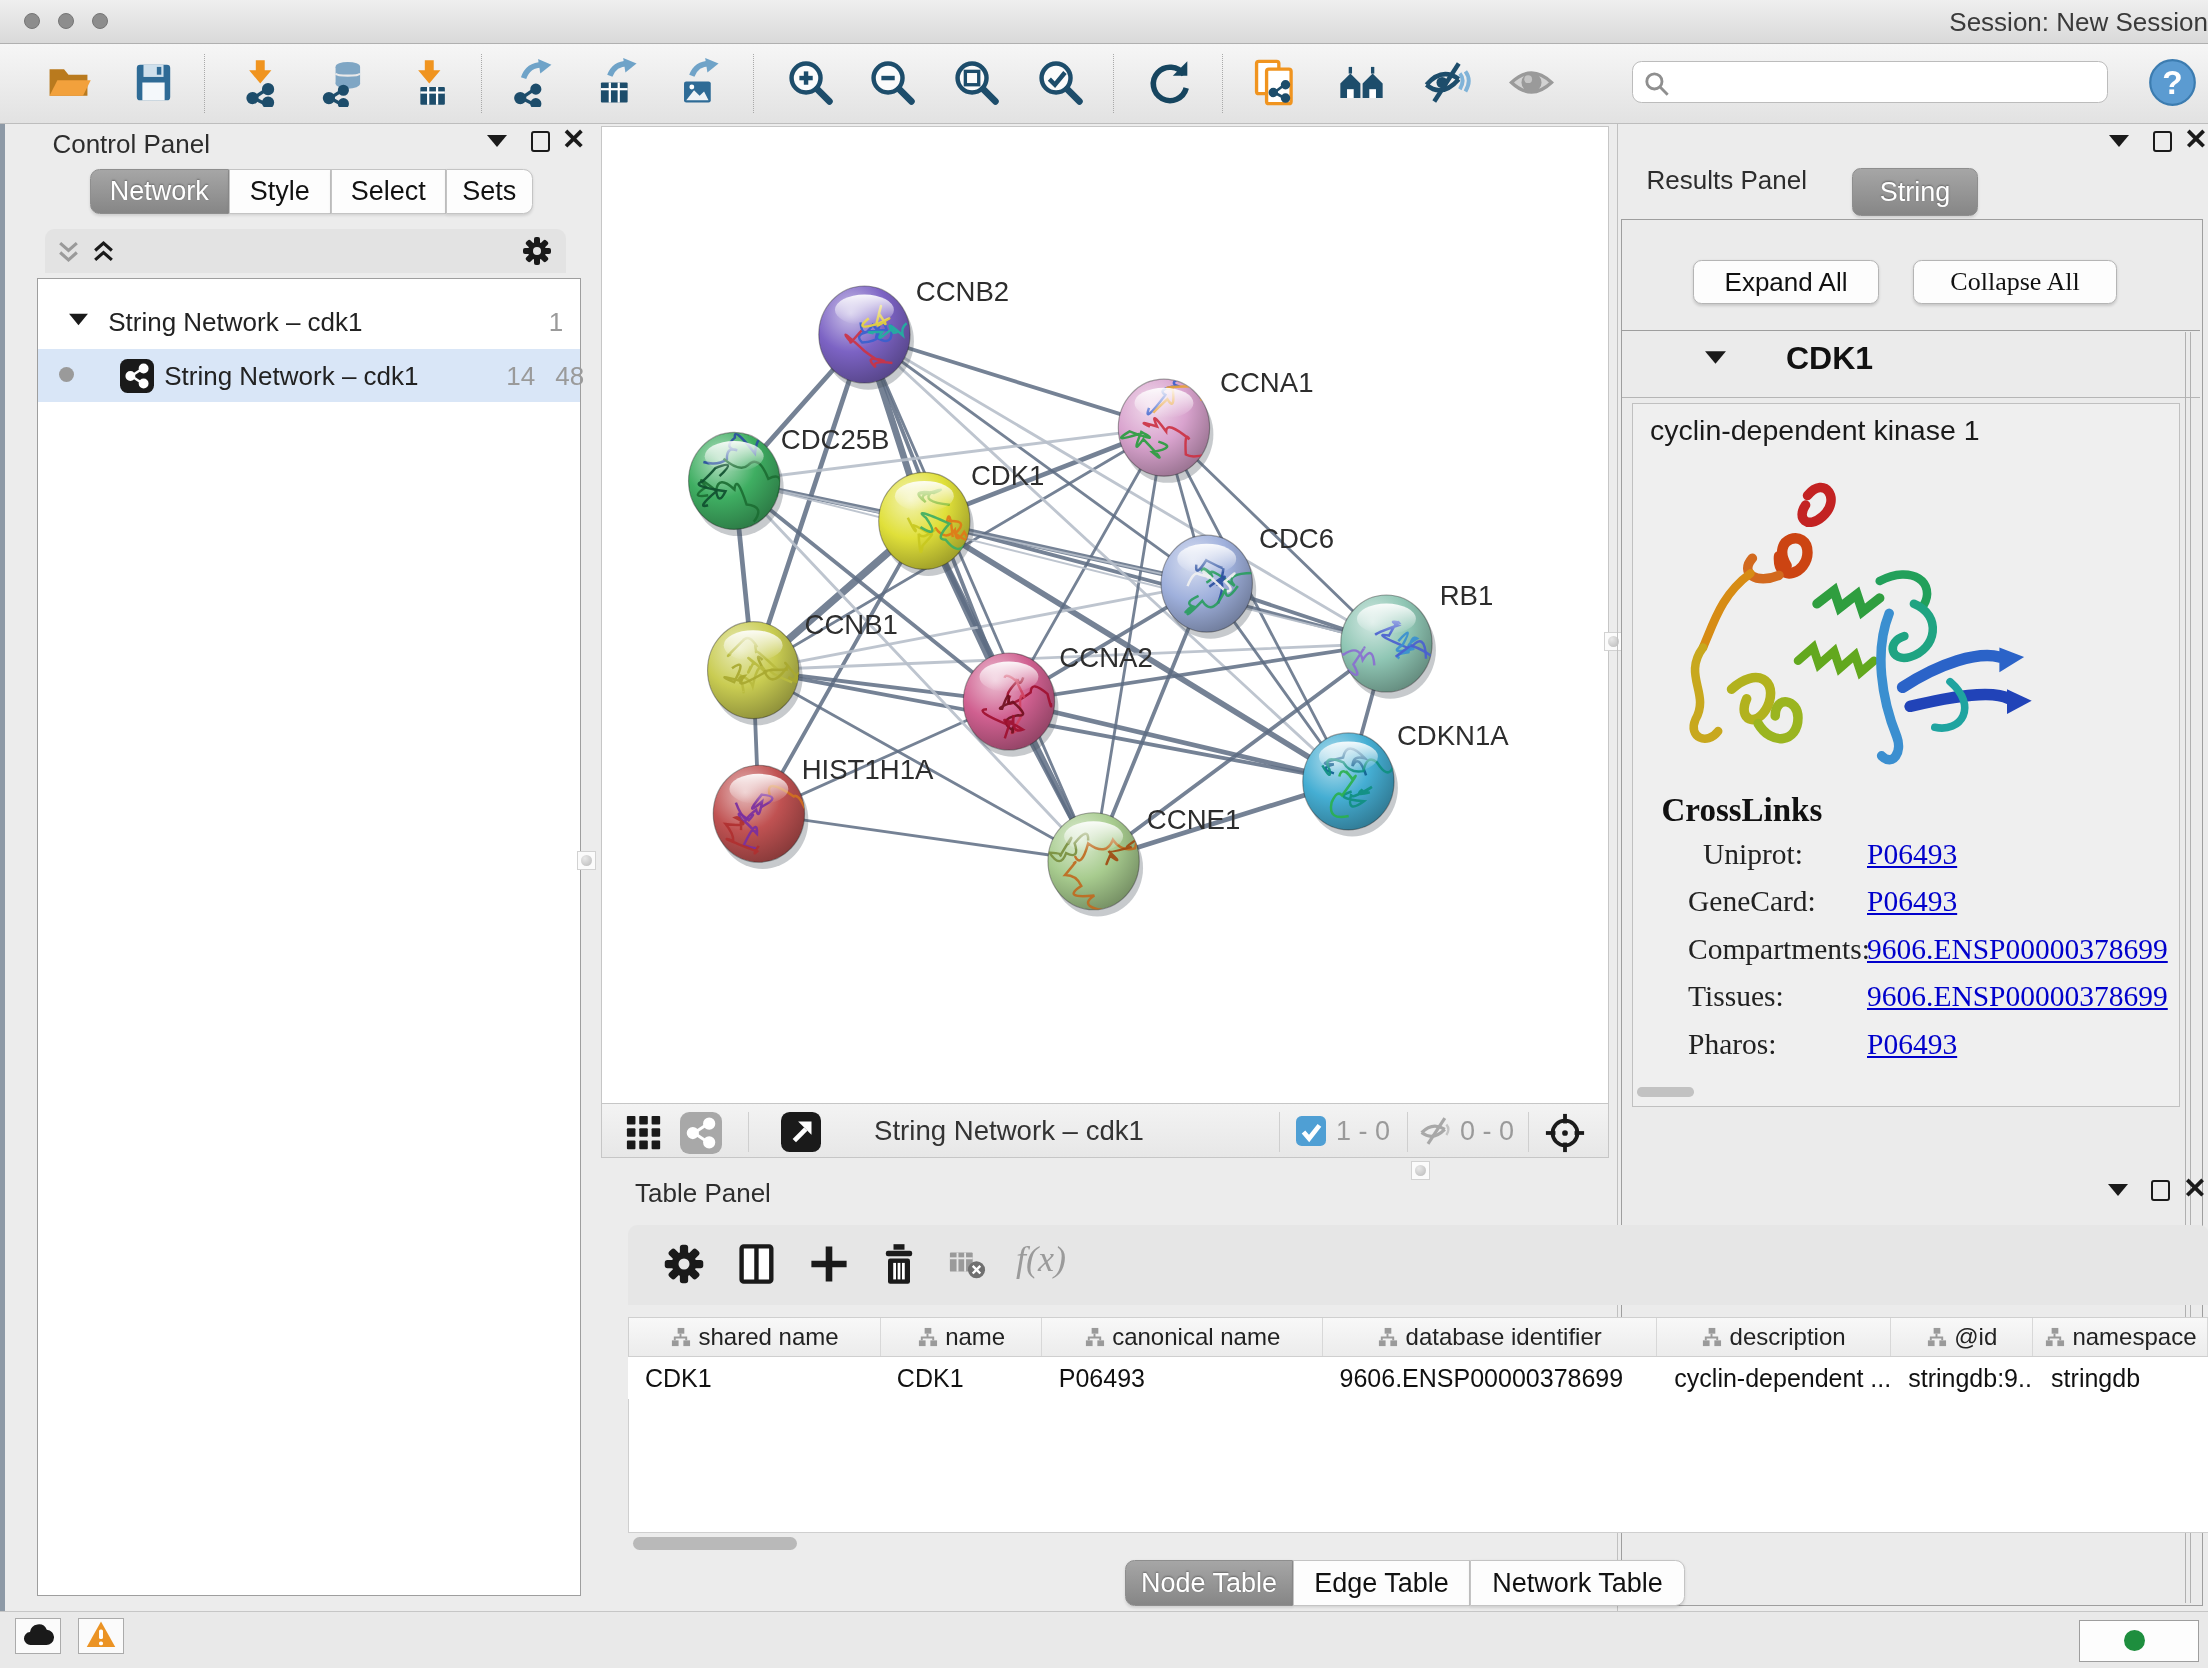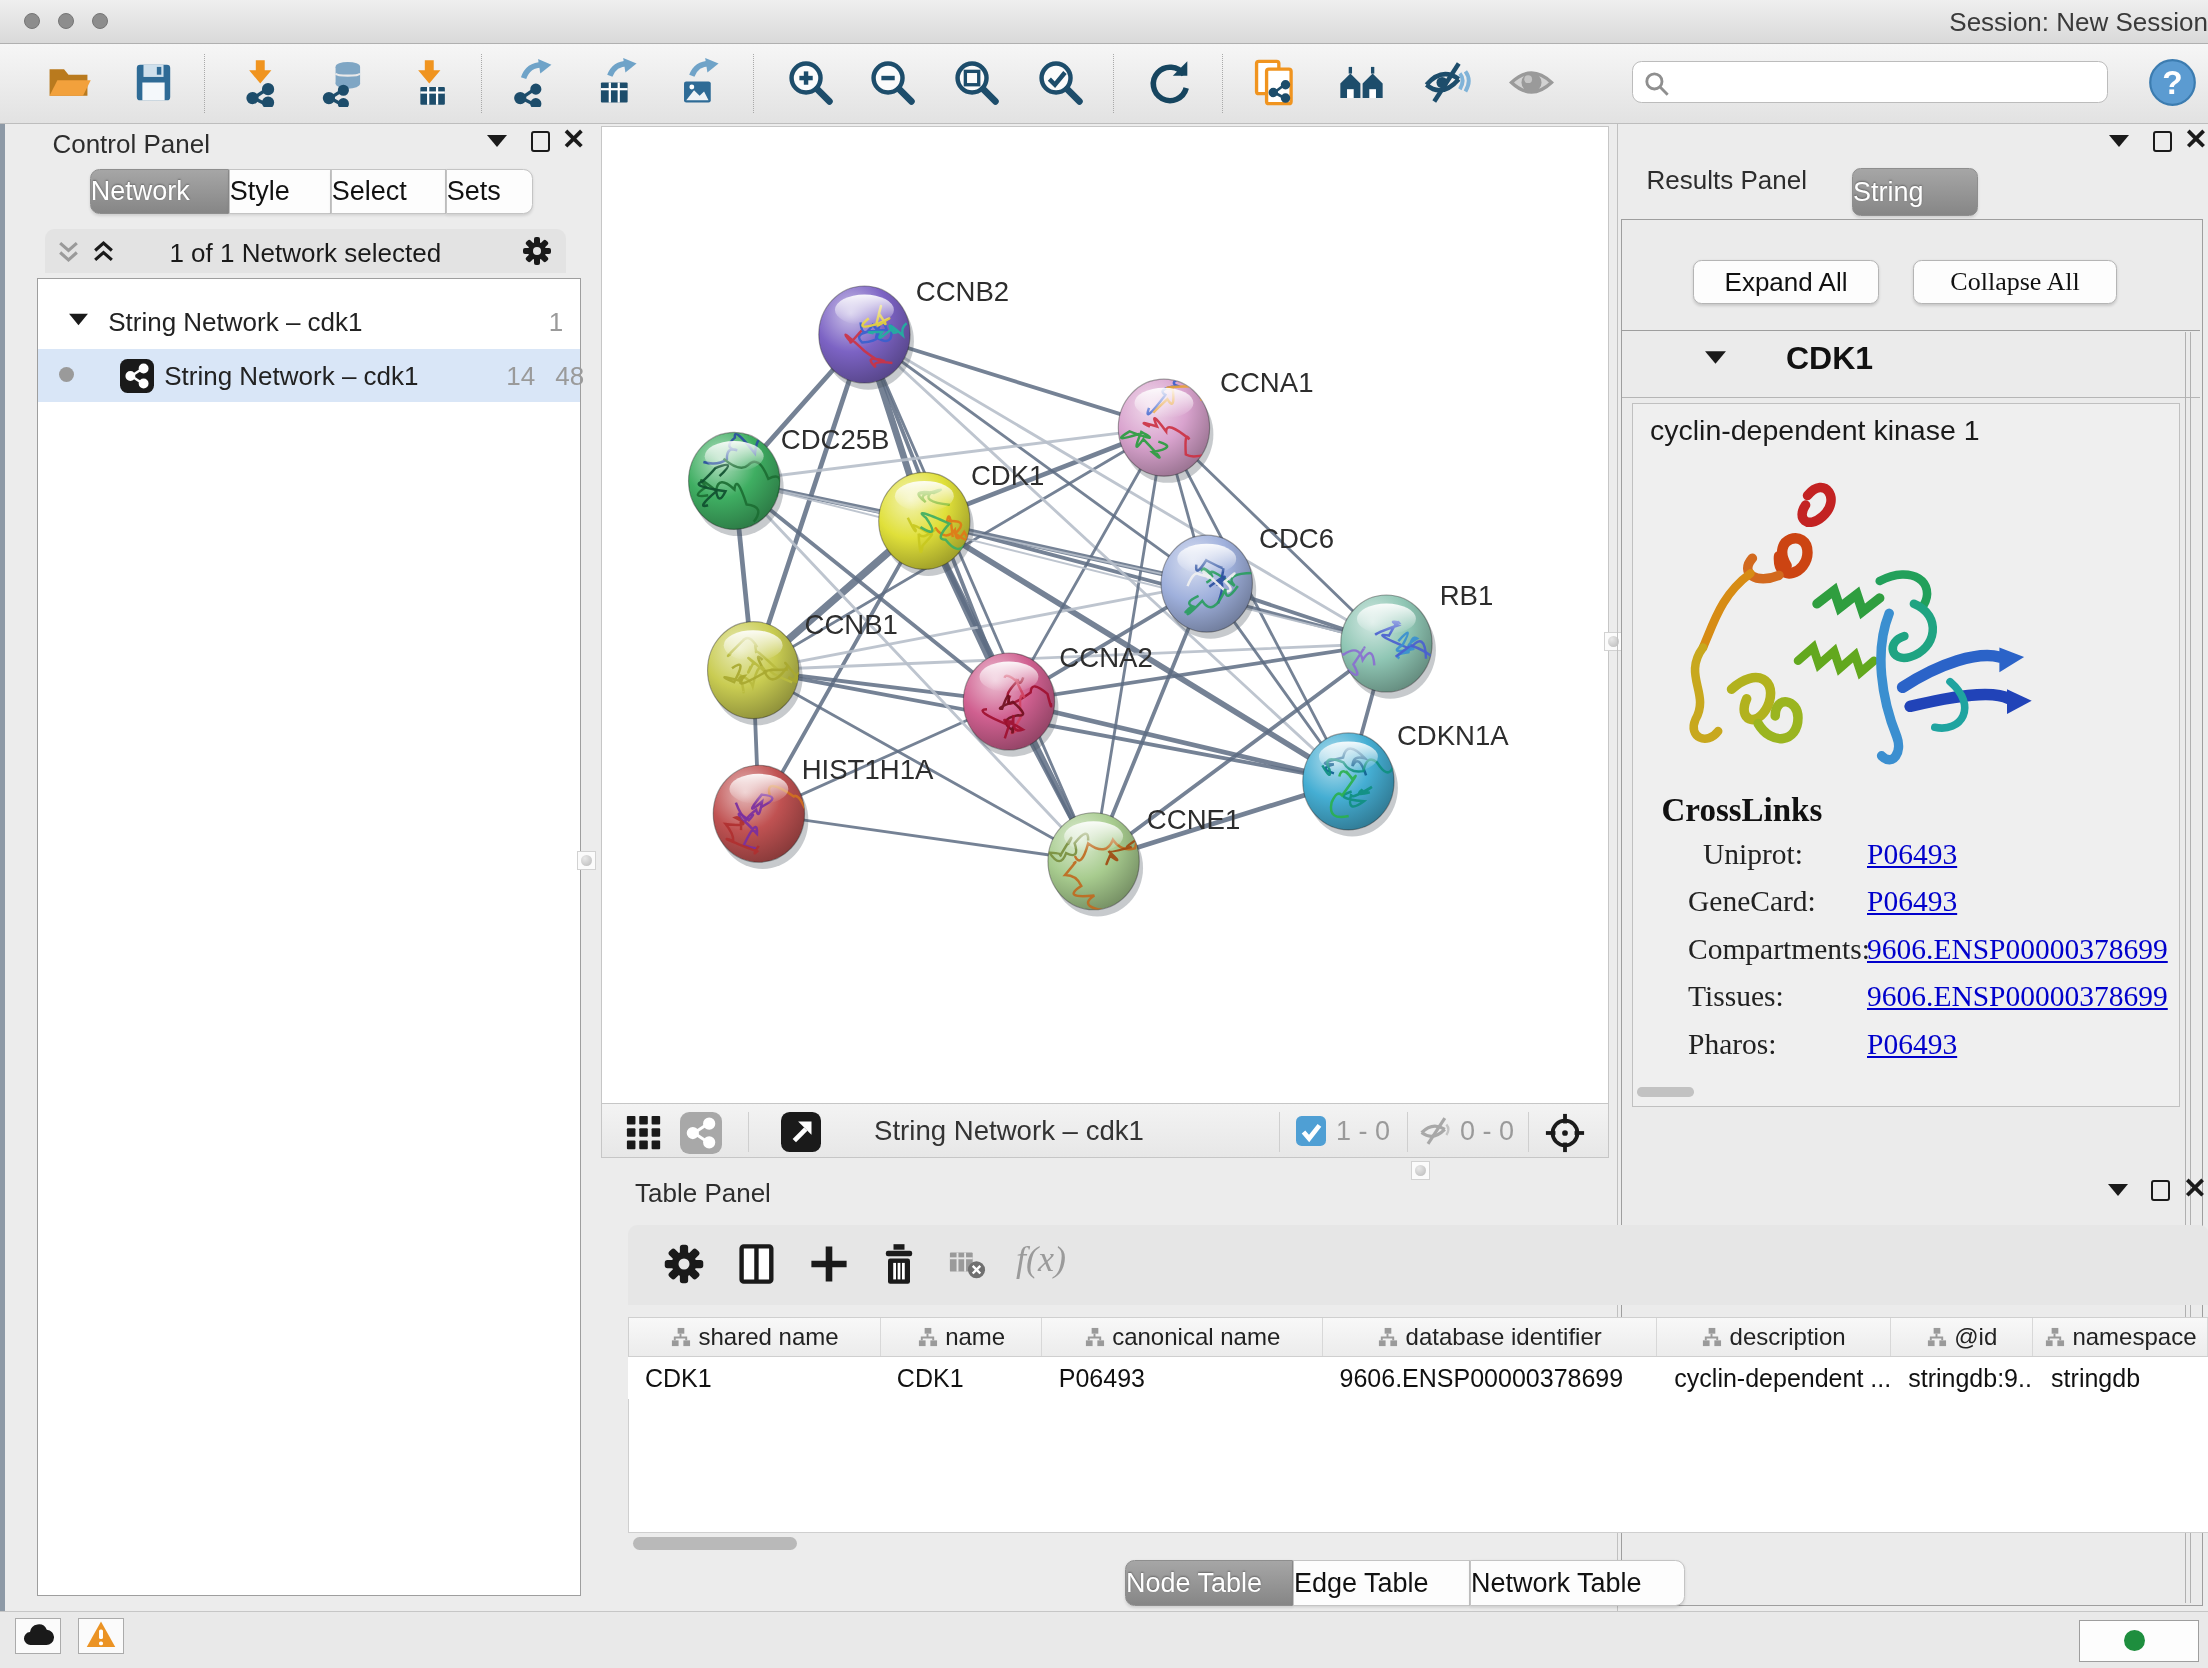--- a/index.html
+++ b/index.html
@@ -31,21 +31,21 @@
 
   
   .phead { font-size:26px; color:#2d2d2d; }
   .pctl-tri { width:0; height:0; border-left:10.5px solid transparent; border-right:10.5px solid transparent;
     border-top:12.4px solid #1a1a1a; display:inline-block; }
   .pctl-sq { width:19px; height:21px; border:2.9px solid #1a1a1a; border-radius:2.9px; display:inline-block; }
   .pctl-x { font-size:28.5px; font-weight:bold; color:#1a1a1a; line-height:21px; }
 
   
   .segtabs { position:absolute; display:flex; }
-  .segtabs .tab { height:100%; border:1px solid #c4c4c4; background:#fdfdfd; text-align:left;
+  .segtabs .tab { height:100%; border:1px solid #c4c4c4; background:#fdfdfd; text-align:center;
     font-size:27px; color:#111; overflow:hidden; box-shadow:0 1.9px 2.9px rgba(0,0,0,0.12); }
   .segtabs .tab:first-child { border-radius:9.5px 0 0 9.5px; }
   .segtabs .tab:last-child { border-radius:0 9.5px 9.5px 0; }
   .segtabs .tab.sel { background:linear-gradient(#a6a6a6,#868686); color:#fff;
     text-shadow:0 -1px 1.9px rgba(0,0,0,0.35); border-color:#8e8e8e; }
 
   
   .summarybar { position:absolute; left:25px; top:228px; width:521px; height:44px;
     background:#e3e3e3; border-radius:9.5px 9.5px 0 0; }
   .treebox { position:absolute; left:17px; top:278px; width:544px; height:1318px;
@@ -319,21 +319,20 @@
         <div class="tab" style="width: 87px;">Sets</div>
       </div>
 
     <div class="summarybar" style="left:20px;top:105px;">
       <svg class="abs" style="left:11.4px;top:9.5px;" width="25" height="25" viewBox="0 0 24 24">
           <path d="M4 4l8 7 8-7M4 13l8 7 8-7" stroke="#9a9a9a" stroke-width="3" fill="none"></path>
         </svg>
       <svg class="abs" style="left:46px;top:9.5px;" width="25" height="25" viewBox="0 0 24 24">
           <path d="M4 20l8-7 8 7M4 11l8-7 8 7" stroke="#1a1a1a" stroke-width="3" fill="none"></path>
         </svg>
-      <span class="abs" style="left:0;top:8.6px;width:100%;text-align:center;font-size:26px;color:#1a1a1a;">1 of 1 Network selected</span>
       <svg class="abs" style="left:476px;top:5.7px;" width="32" height="32" viewBox="0 0 32 32">
           <g fill="#1a1a1a">
             <rect x="13" y="2" width="6" height="28" rx="2"></rect>
             <rect x="13" y="2" width="6" height="28" rx="2" transform="rotate(45 16 16)"></rect>
             <rect x="13" y="2" width="6" height="28" rx="2" transform="rotate(90 16 16)"></rect>
             <rect x="13" y="2" width="6" height="28" rx="2" transform="rotate(135 16 16)"></rect>
             <circle cx="16" cy="16" r="9"></circle>
           </g>
           <circle cx="16" cy="16" r="4" fill="#e3e3e3"></circle>
         </svg>

